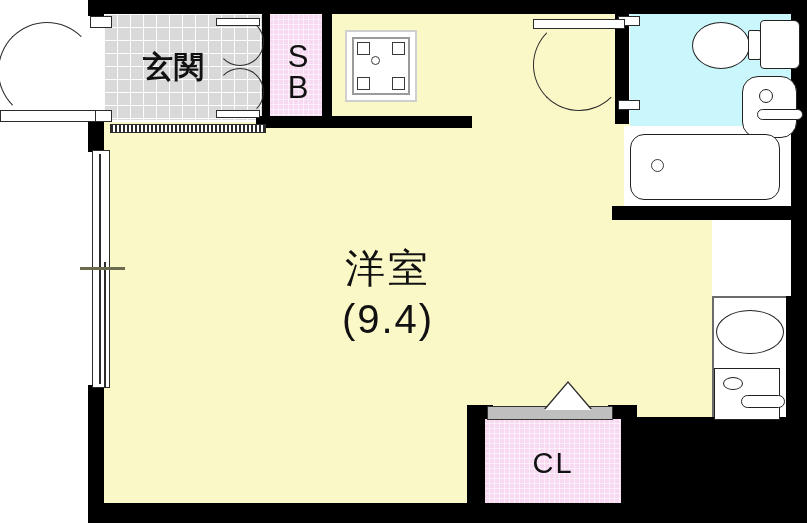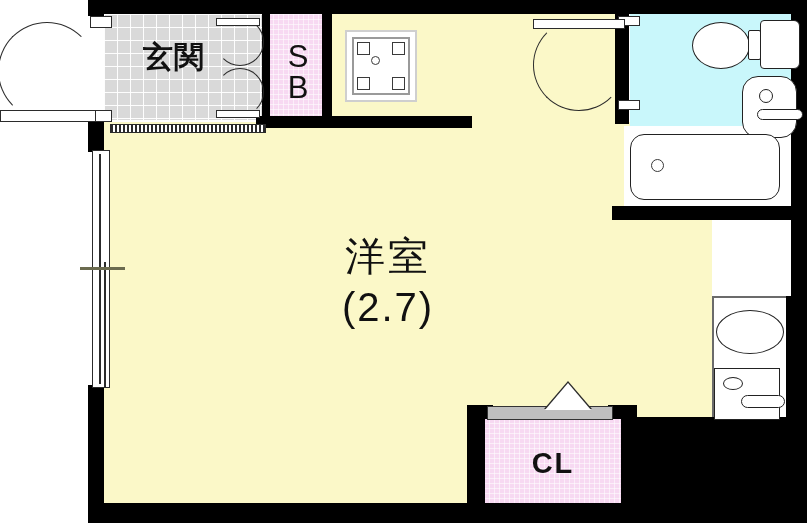--- a/index.html
+++ b/index.html
@@ -35,21 +35,21 @@
 
   
   .lbl{
     display:flex;align-items:center;justify-content:center;
     color:#111111;line-height:1.02;text-align:center;
     user-select:none;white-space:pre;
   }
   .lbl-genkan{font-size:30px;font-weight:600;letter-spacing:1px;}
   .lbl-sb{font-size:31px;font-weight:400;flex-direction:column;line-height:1.0;}
   .lbl-ub{font-size:30px;font-weight:400;}
-  .lbl-cl{font-size:29px;font-weight:700;letter-spacing:2px;}
+  .lbl-cl{font-size:29px;font-weight:400;letter-spacing:2px;}
   .lbl-room{
     font-size:40px;font-weight:500;flex-direction:column;
     letter-spacing:3px;line-height:1.28;
   }
   .lbl-room .area{font-size:40px;letter-spacing:2px;}
   .stove-outer{border:2px solid #cfcfcf;background:#ffffff;}
   .stove-inner{border:2px solid #9a9a9a;background:#ffffff;}
   .burner{border:1.5px solid #3a3a3a;background:#ffffff;}
   .knob{border:1.2px solid #3a3a3a;border-radius:50%;background:#ffffff;}
 
@@ -182,28 +182,28 @@
   <div class="abs arc" style="left:533px;top:19px;width:92px;height:92px;
               border-color:transparent transparent #2b2b2b #2b2b2b;
               border-width:1.4px;border-radius:50%;"></div>
 
   <div class="abs slide-door" style="left:487px;top:406px;width:126px;height:14px;"></div>
   <div class="abs" style="left:544px;top:381px;">
     <div class="abs tri-out" style="left:0px;top:0px;"></div>
     <div class="abs tri" style="left:1px;top:1.5px;"></div>
   </div>
 
-  <div class="abs lbl lbl-genkan" style="left:122px;top:36px;width:104px;height:42px;">玄関</div>
+  <div class="abs lbl lbl-genkan" style="left:122px;top:46px;width:104px;height:42px;">玄関</div>
 
   <div class="abs lbl lbl-sb" style="left:272px;top:36px;width:52px;height:72px;">
     <span>S</span>
     <span>B</span>
   </div>
 
 
-  <div class="abs lbl lbl-room" style="left:275px;top:224px;width:226px;height:116px;">
+  <div class="abs lbl lbl-room" style="left:275px;top:236px;width:226px;height:116px;">
     <span>洋室</span>
-    <span class="area">(2.7)</span>
+    <span class="area">(9.4)</span>
   </div>
 
   <div class="abs lbl lbl-cl" style="left:505px;top:444px;width:96px;height:40px;">CL</div>
 
 </div>
 
 </body></html>

